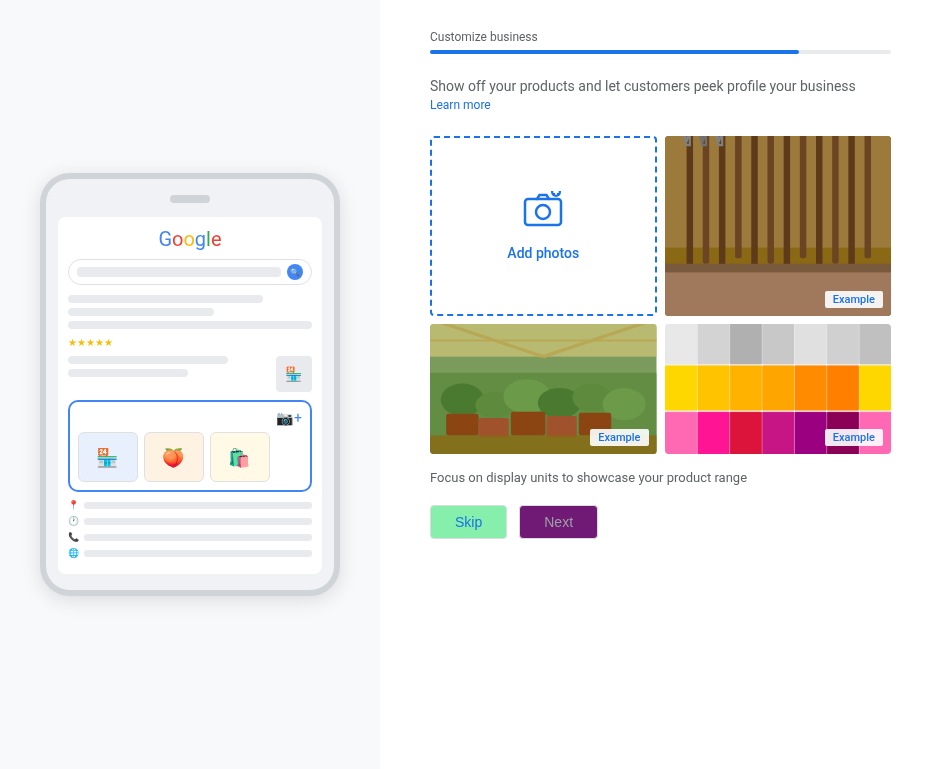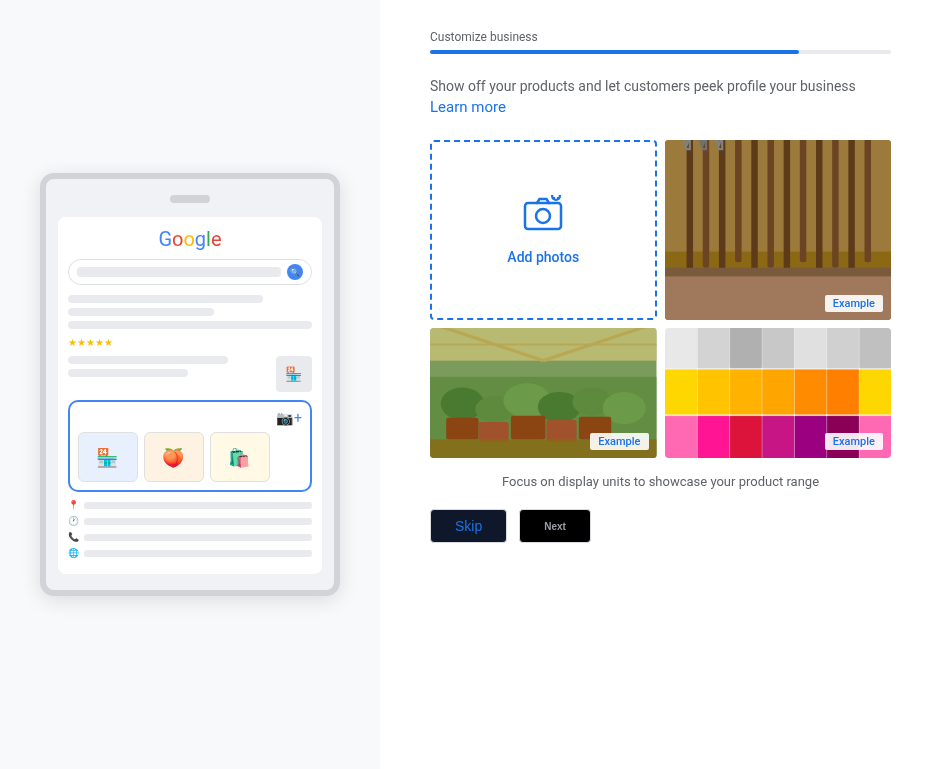--- a/index.html
+++ b/index.html
@@ -18,21 +18,21 @@
       display: flex;
       align-items: center;
       justify-content: center;
       background: #f8f9fa;
       padding: 20px;
     }
 
     .phone-mockup {
       width: 300px;
       background: #f0f2f5;
-      border-radius: 14px;
+      border-radius: 30px;
       border: 6px solid #d0d3d8;
       padding: 16px 12px;
       position: relative;
       box-shadow: 0 4px 20px rgba(0,0,0,0.12);
     }
 
     .phone-notch {
       width: 40px;
       height: 8px;
       background: #d0d3d8;
@@ -239,21 +239,21 @@
       line-height: 1.2;
     }
 
     .description {
       font-size: 14px;
       color: #5f6368;
       margin-bottom: 4px;
     }
 
     .learn-more {
-      font-size: 15px;
+      font-size: 12px;
       color: #1a73e8;
       cursor: pointer;
       margin-bottom: 24px;
       display: inline-block;
     }
 
     .photos-grid {
       display: grid;
       grid-template-columns: 1fr 1fr;
       grid-template-rows: 180px 130px;
@@ -299,48 +299,47 @@
       color: #1a73e8;
       font-size: 11px;
       font-weight: 500;
       padding: 2px 8px;
       border-radius: 2px;
     }
 
     .hint-text {
       font-size: 13px;
       color: #5f6368;
-      text-align: center;
       margin-bottom: 20px;
     }
 
     .action-buttons {
       display: flex;
       gap: 12px;
     }
 
     .btn-skip {
       padding: 8px 24px;
       border: 1px solid #dadce0;
       border-radius: 4px;
-      background: #0f172a;
+      background: #86efac;
       color: #1a73e8;
       font-size: 14px;
       font-weight: 500;
       cursor: pointer;
     }
 
     .btn-next {
       padding: 8px 24px;
       border: 1px solid #dadce0;
       border-radius: 4px;
-      background: #000000;
+      background: #701a75;
       color: #9aa0a6;
-      font-size: 10px;
-      font-weight: 700;
+      font-size: 14px;
+      font-weight: 400;
       cursor: not-allowed;
     }
   </style>
 </head>
 <body>
 
 <div class="left-panel">
   <div class="phone-mockup">
     <div class="phone-notch"></div>
     <div class="phone-content">

